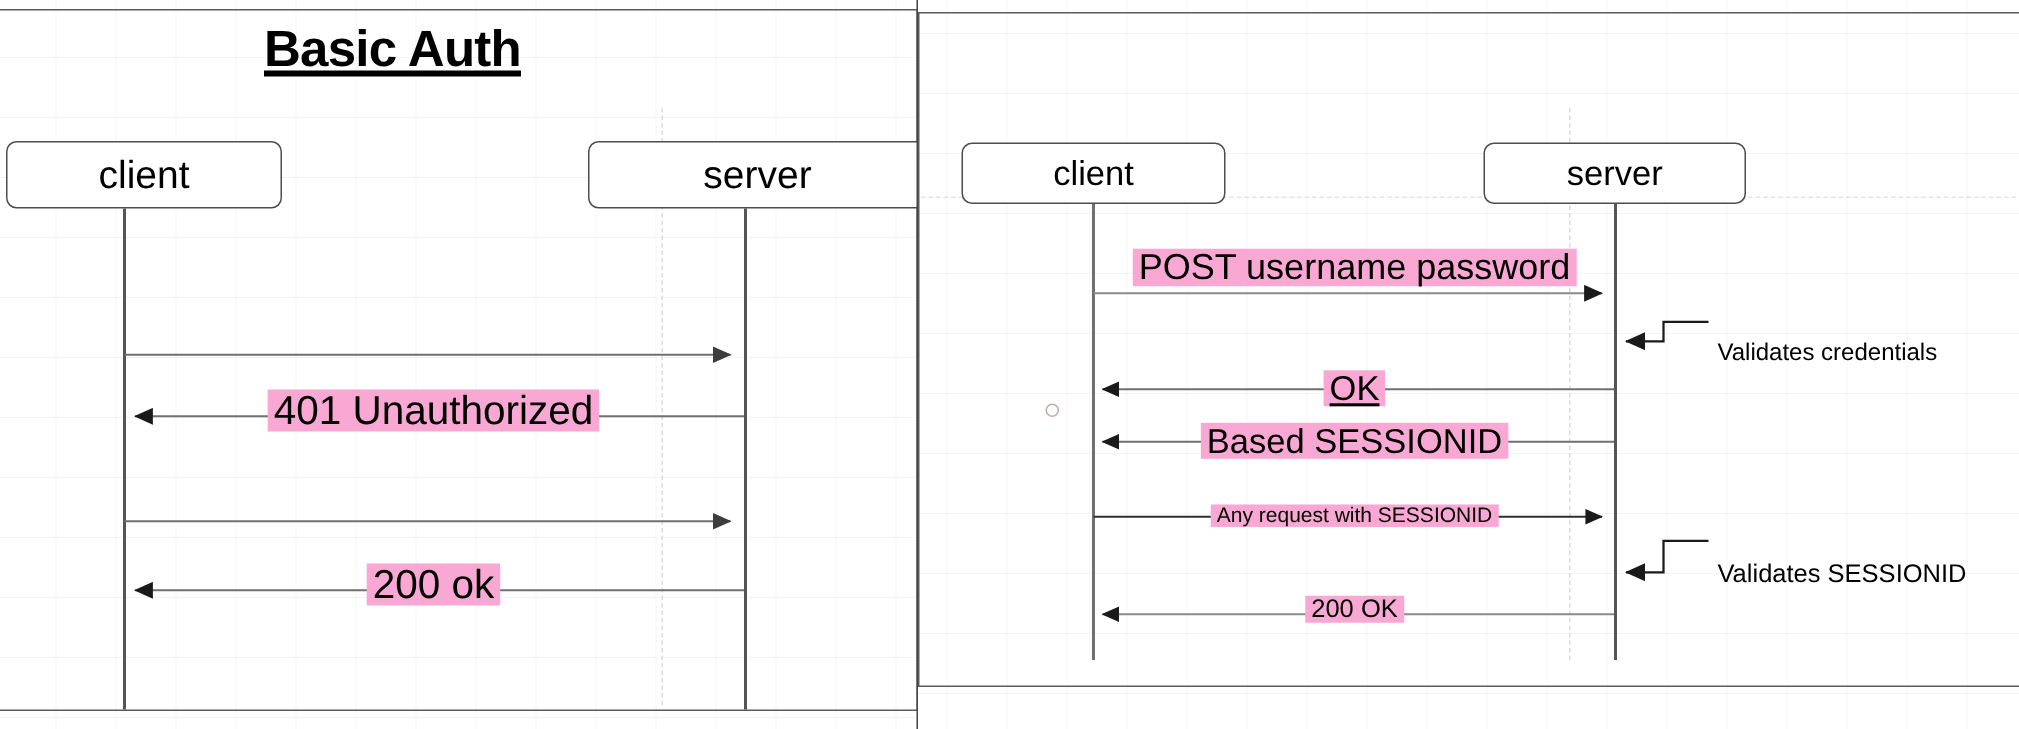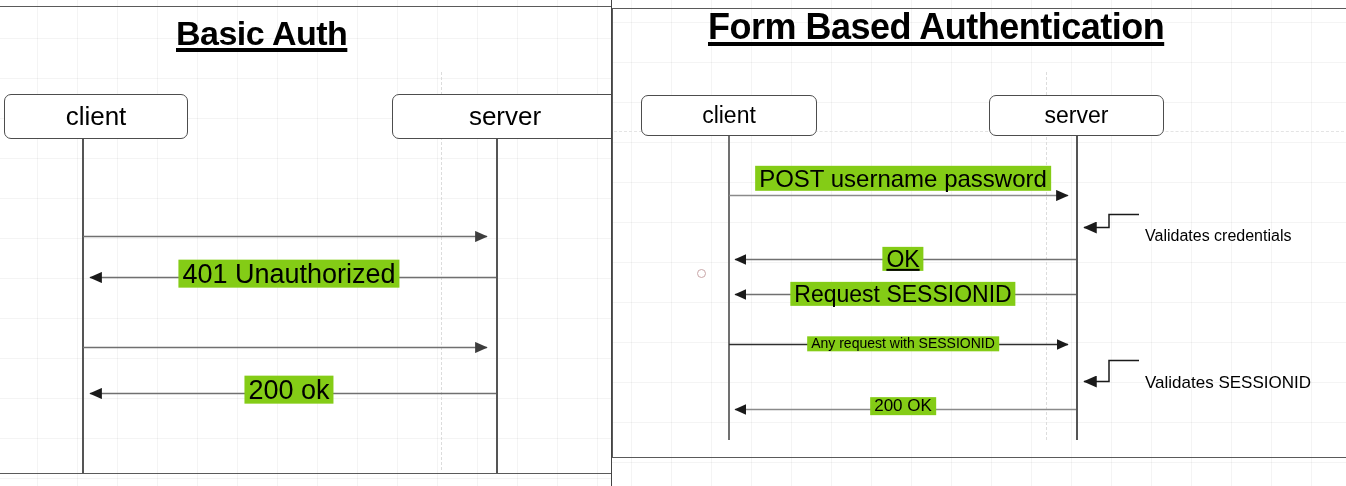--- a/index.html
+++ b/index.html
@@ -85,21 +85,21 @@
     white-space: nowrap;
   }
   .lifeline {
     position: absolute;
     width: 1.6px;
     background: #707070;
   }
   .msg-label {
     position: absolute;
     color: #000;
-    background: #84cc16;
+    background: #f9a8d4;
     padding: 0 4px;
     white-space: nowrap;
     transform: translate(-50%, -100%);
     line-height: 1.05;
   }
   .note-label {
     position: absolute;
     color: #000000;
     white-space: nowrap;
     line-height: 1.05;
@@ -175,21 +175,20 @@
   <div class="divider" style="left:611px; top:0px; height:486px;"></div>
 
   <div class="panel" style="left:612px; top:0px; width:734px; height:486px;">
     <div class="grid grid-right"></div>
   </div>
   <div class="panel-border" style="left:612px; top:8px; width:736px; height:450px; border-color:#5a5a5a;"></div>
 
   <div class="vdash" style="left:1046px; top:72px; height:368px;"></div>
   <div class="hdash" style="left:614px; top:131px; width:730px;"></div>
 
-  <div class="title title-right">Form Based Authentication</div>
 
   <div class="lifebox" style="left:641px; top:95px; width:176px; height:41px; font-size:23px;">
     <span>client</span>
   </div>
   <div class="lifebox" style="left:989px; top:95px; width:175px; height:41px; font-size:23px;">
     <span>server</span>
   </div>
 
   <div class="lifeline" style="left:728px; top:136px; height:304px;"></div>
   <div class="lifeline" style="left:1076px; top:136px; height:304px; background:#555;"></div>
@@ -216,20 +215,20 @@
 
     <line x1="1076" y1="409.5" x2="735" y2="409.5" stroke="#8a8a8a" stroke-width="1.3" marker-end="url(#bhL)"></line>
 
     <path d="M1139,214.5 L1109,214.5 L1109,227.5 L1084,227.5" fill="none" stroke="#1a1a1a" stroke-width="1.5" marker-end="url(#bhL)"></path>
 
     <path d="M1139,360.5 L1109,360.5 L1109,381.5 L1084,381.5" fill="none" stroke="#1a1a1a" stroke-width="1.5" marker-end="url(#bhL)"></path>
   </svg>
 
   <div class="msg-label" style="left:903px; top:191px; font-size:24px;">POST username password</div>
   <div class="msg-label" style="left:903px; top:271px; font-size:23px;text-decoration:underline;">OK</div>
-  <div class="msg-label" style="left:903px; top:306px; font-size:23px;">Request SESSIONID</div>
+  <div class="msg-label" style="left:903px; top:306px; font-size:23px;">Based SESSIONID</div>
   <div class="msg-label" style="left:903px; top:351px; font-size:14px;">Any request with SESSIONID</div>
   <div class="msg-label" style="left:903px; top:415px; font-size:17px;">200 OK</div>
 
   <div class="note-label" style="left:1145px; top:204px; font-size:16px;">Validates credentials</div>
   <div class="note-label" style="left:1145px; top:350px; font-size:17px;">Validates SESSIONID</div>
 
 </div>
 
 </body></html>

